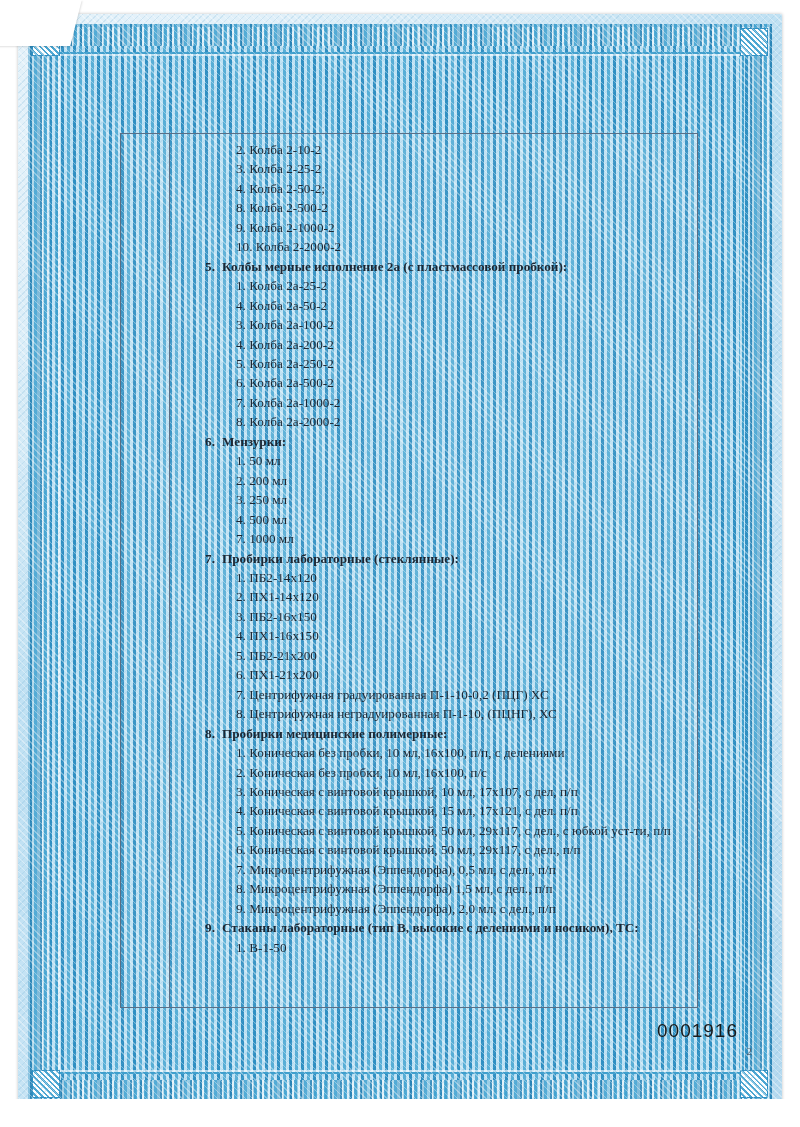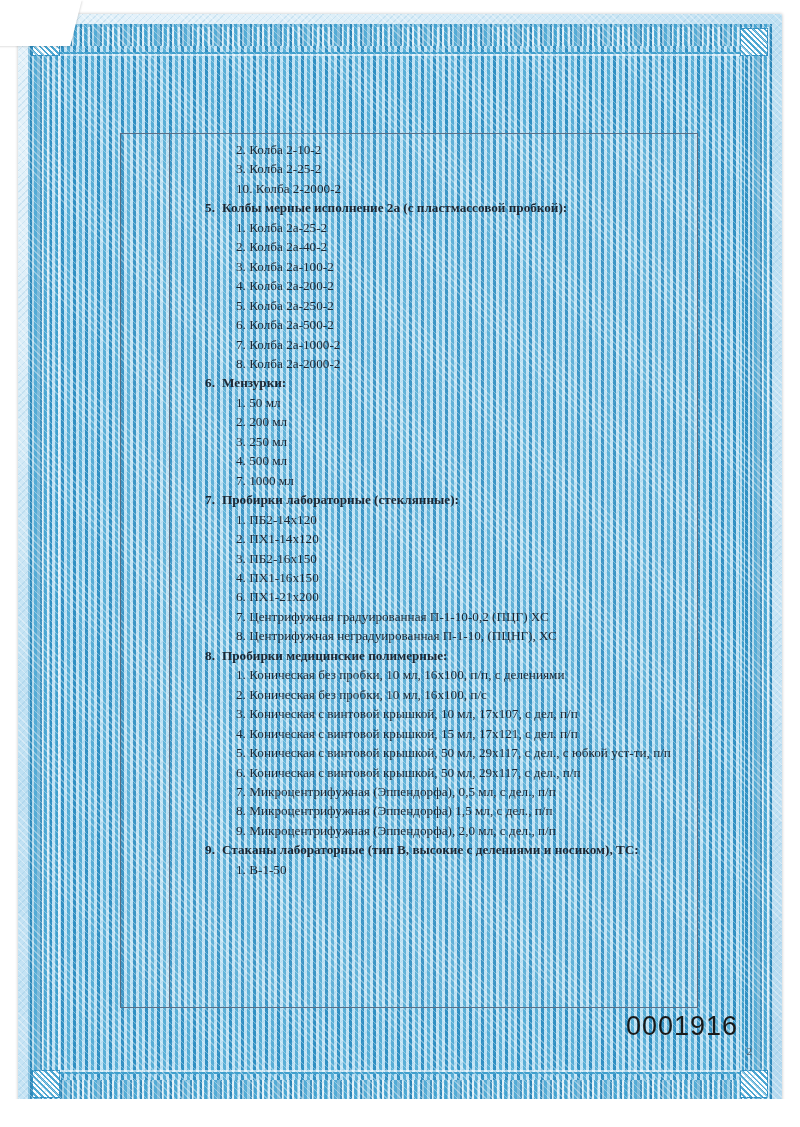--- a/index.html
+++ b/index.html
@@ -157,21 +157,21 @@
     align-items: baseline;
     margin-left: 55px;
   }
 
   
   .serial {
     position: absolute;
     right: 62px;
     bottom: 57px;
     font-family: "Liberation Sans", sans-serif;
-    font-size: 27px;
+    font-size: 19px;
     letter-spacing: 1px;
     color: #1a1a1a;
     font-weight: 500;
   }
   .page-mark {
     position: absolute;
     right: 48px;
     bottom: 42px;
     font-family: "Liberation Serif", serif;
     font-size: 11px;
@@ -202,29 +202,32 @@
   </div>
 
   <div class="fold"></div>
 
   <div class="content-box">
     <div class="col-divider"></div>
     <div class="list-area" id="list-area">
         <div class="group">
           <div class="sub">2. Колба 2-10-2</div>
           <div class="sub">3. Колба 2-25-2</div>
+          <div class="sub">4. Колба 2-50-2;</div>
+          <div class="sub">8. Колба 2-500-2</div>
+          <div class="sub">9. Колба 2-1000-2</div>
           <div class="sub">10. Колба 2-2000-2</div>
         </div>
         <div class="group">
           <div class="group-head">
             <span class="group-num">5.</span>
             <span class="group-title">Колбы мерные исполнение 2а (с пластмассовой пробкой):</span>
           </div>
           <div class="sub">1. Колба 2а-25-2</div>
-          <div class="sub">2. Колба 2а-40-2</div>
+          <div class="sub">4. Колба 2а-50-2</div>
           <div class="sub">3. Колба 2а-100-2</div>
           <div class="sub">4. Колба 2а-200-2</div>
           <div class="sub">5. Колба 2а-250-2</div>
           <div class="sub">6. Колба 2а-500-2</div>
           <div class="sub">7. Колба 2а-1000-2</div>
           <div class="sub">8. Колба 2а-2000-2</div>
         </div>
         <div class="group">
           <div class="group-head">
             <span class="group-num">6.</span>
@@ -238,20 +241,21 @@
         </div>
         <div class="group">
           <div class="group-head">
             <span class="group-num">7.</span>
             <span class="group-title">Пробирки лабораторные (стеклянные):</span>
           </div>
           <div class="sub">1. ПБ2-14х120</div>
           <div class="sub">2. ПХ1-14х120</div>
           <div class="sub">3. ПБ2-16х150</div>
           <div class="sub">4. ПХ1-16х150</div>
+          <div class="sub">5. ПБ2-21х200</div>
           <div class="sub">6. ПХ1-21х200</div>
           <div class="sub">7. Центрифужная градуированная П-1-10-0,2 (ПЦГ) ХС</div>
           <div class="sub">8. Центрифужная неградуированная П-1-10, (ПЦНГ), ХС</div>
         </div>
         <div class="group">
           <div class="group-head">
             <span class="group-num">8.</span>
             <span class="group-title">Пробирки медицинские полимерные:</span>
           </div>
           <div class="sub">1. Коническая без пробки, 10 мл, 16х100, п/п, с делениями</div>

